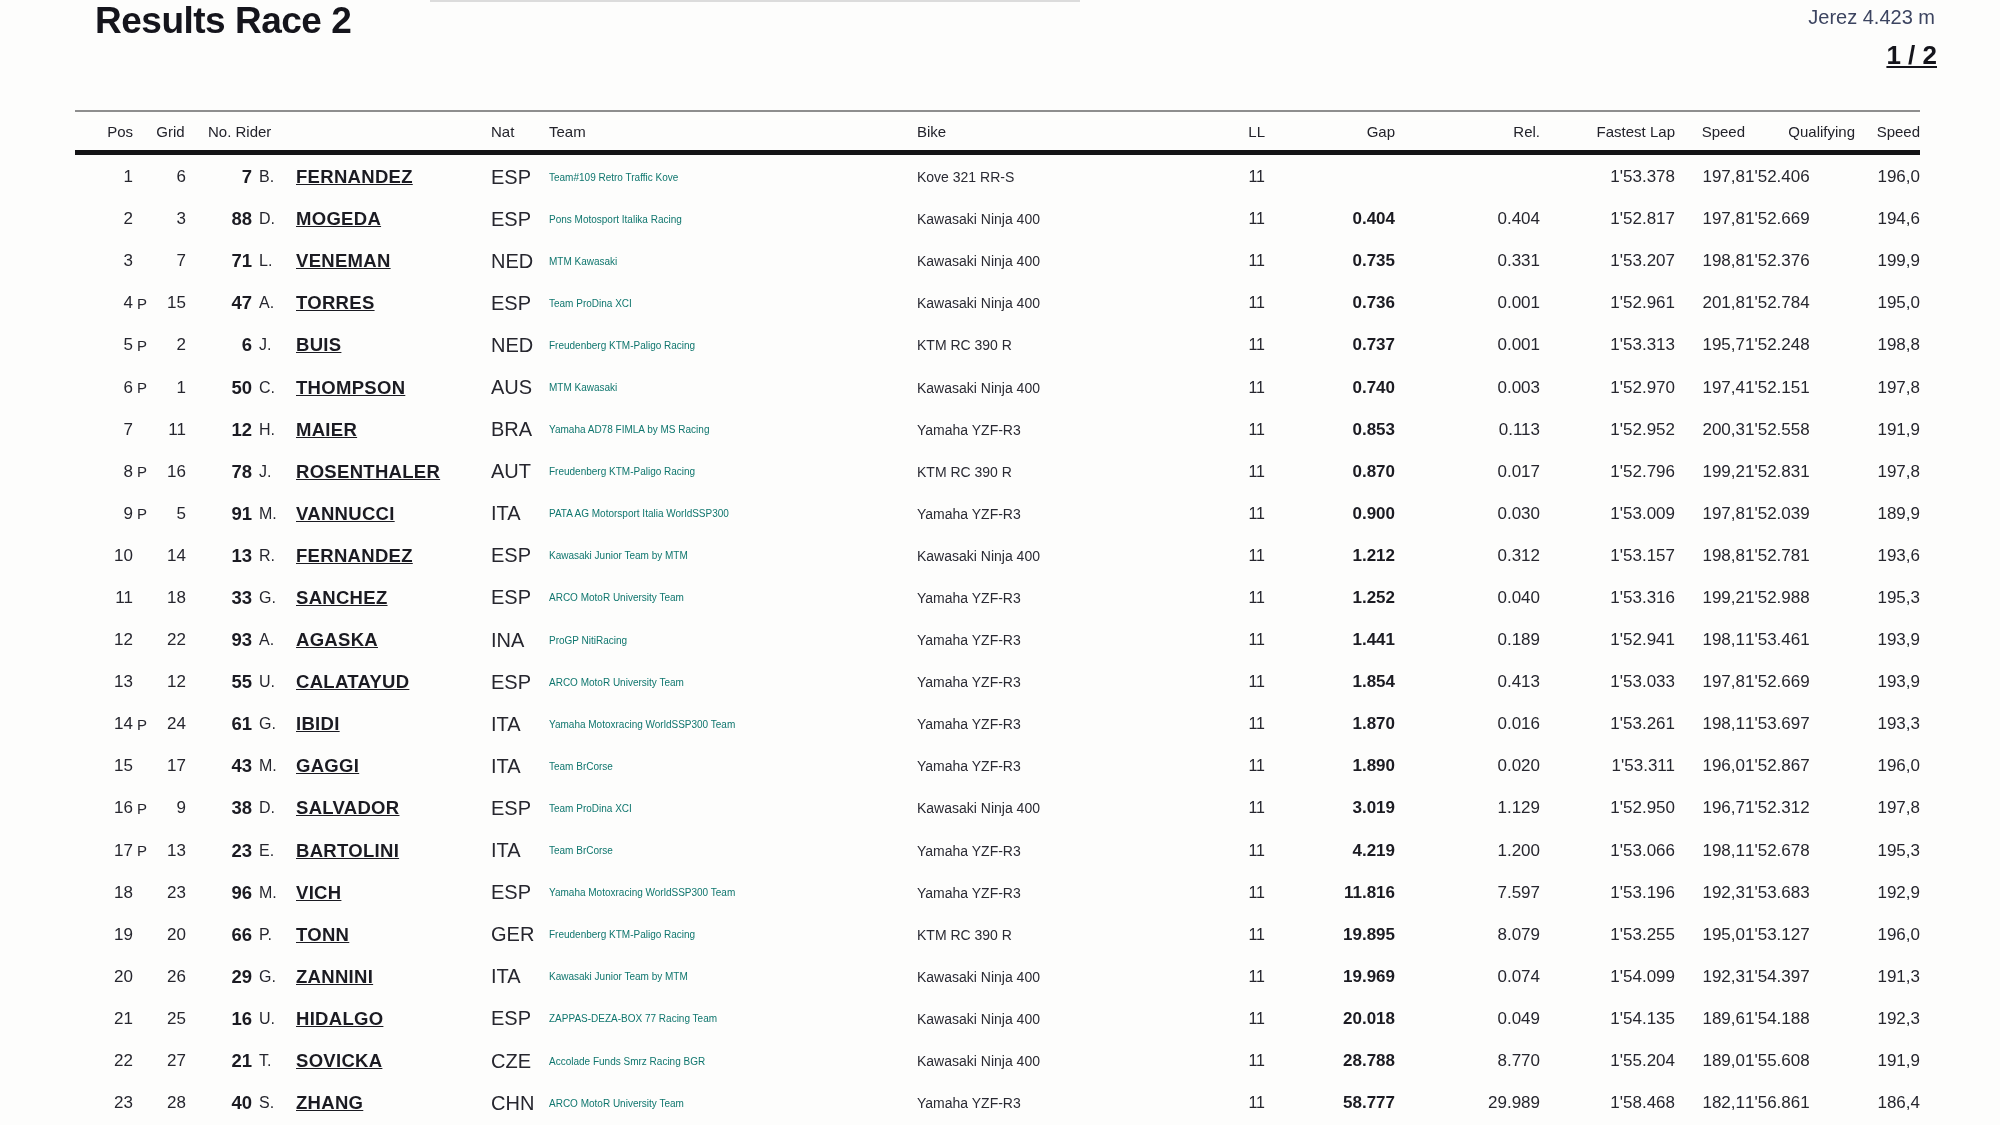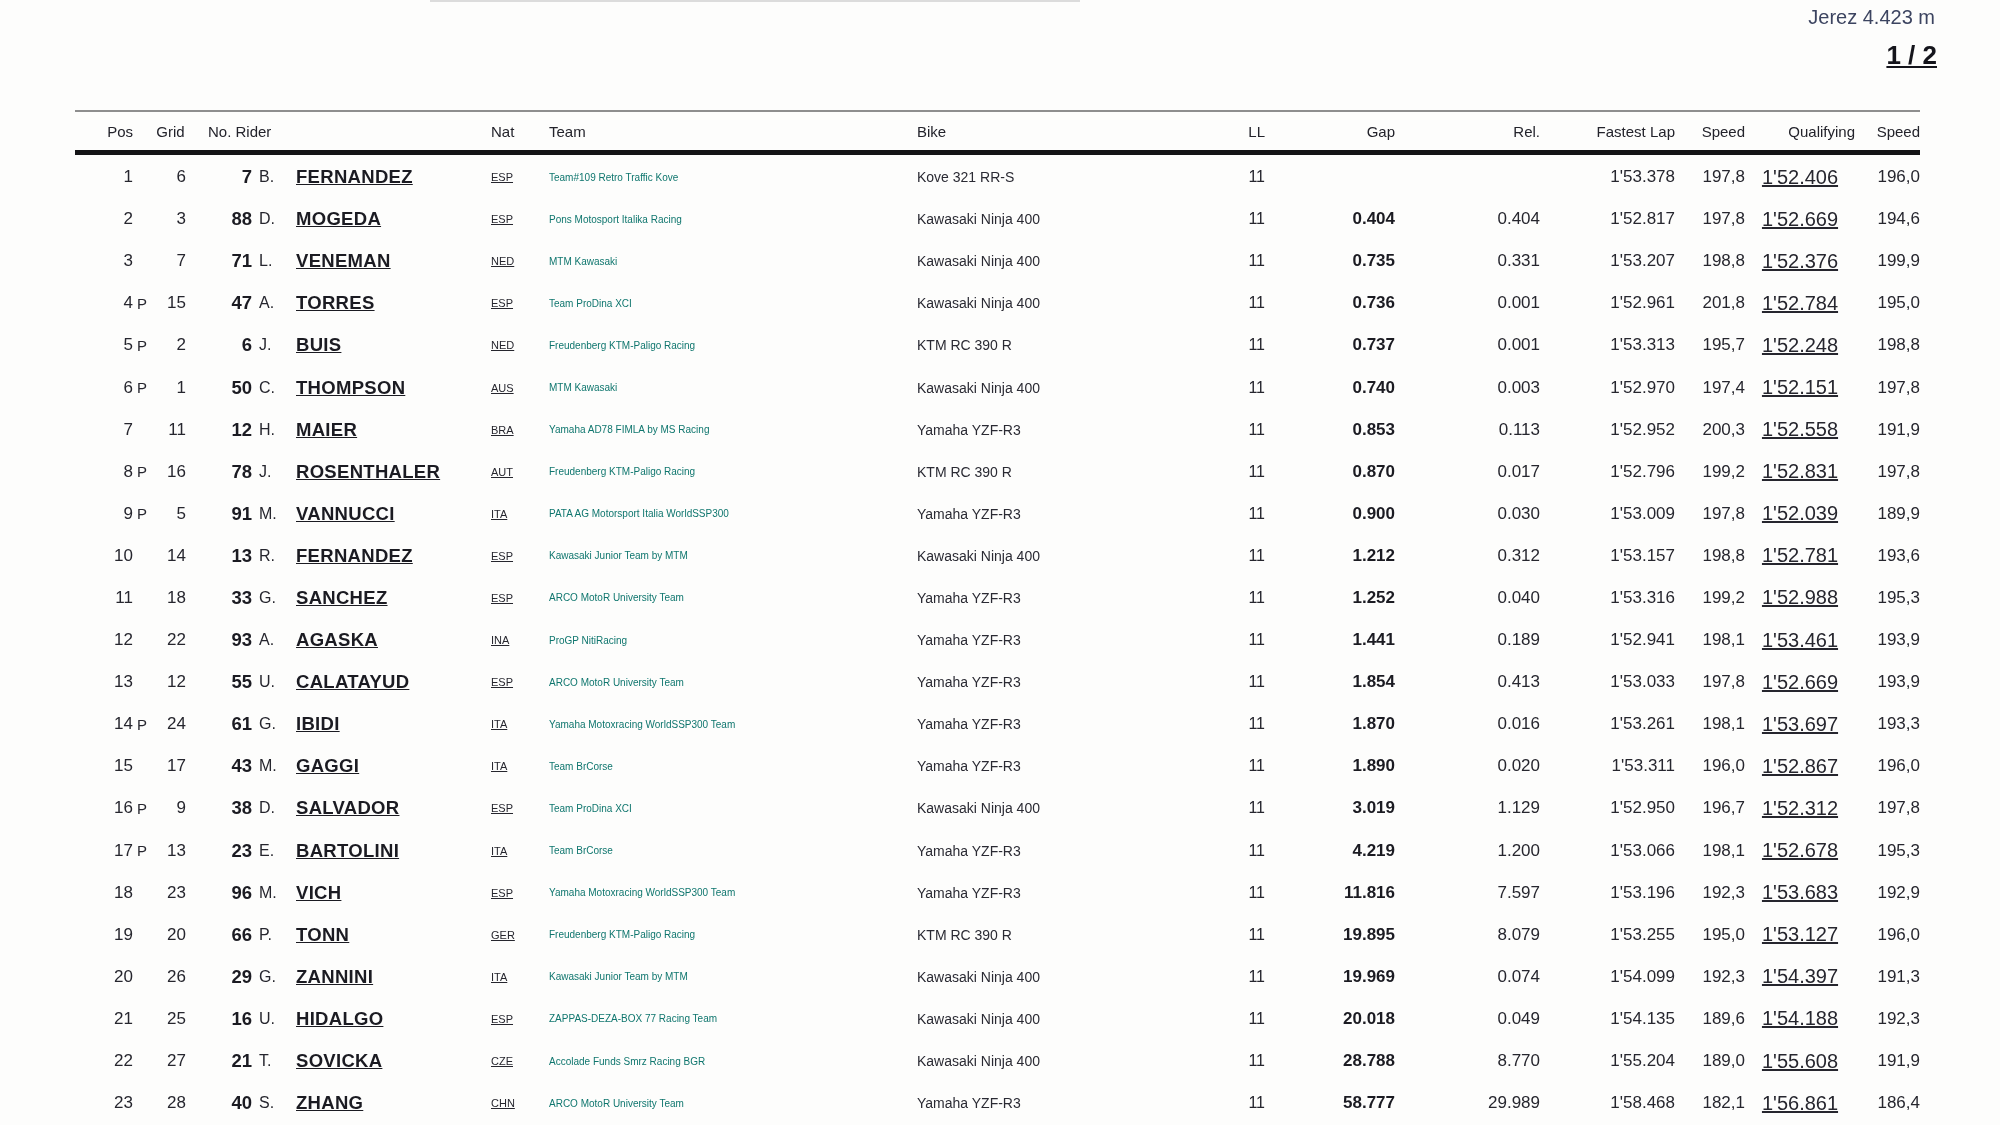--- a/index.html
+++ b/index.html
@@ -52,40 +52,41 @@
   .tbody{
     position:absolute;left:75px;top:156px;width:1845px;
   }
   .tbody .grid-row{height:42.1px;}
   .c-pos{text-align:right;font-size:17px;}
   .c-flag{text-align:left;padding-left:4px;font-size:15px;}
   .c-grid{text-align:right;padding-right:14px;font-size:17px;}
   .c-no{text-align:right;font-weight:bold;font-size:18.5px;color:#1b1b22;}
   .c-init{padding-left:7px;font-size:16px;}
   .c-rider{font-weight:bold;font-size:18.5px;letter-spacing:0.3px;color:#1b1b22;white-space:nowrap;text-decoration:underline;}
-  .c-nat{font-size:11px;text-decoration:underline;}
+  .c-nat{font-size:20px;}
   .c-team{font-size:10px;color:#0f766e;white-space:nowrap;}
   .c-bike{font-size:14px;color:#2a2a33;white-space:nowrap;}
   .c-ll{text-align:right;font-size:16px;}
   .c-gap{text-align:right;font-size:17px;font-weight:bold;color:#1b1b22;}
   .c-rel{text-align:right;font-size:17px;}
   .c-fastest{text-align:right;font-size:17px;}
   .c-speed{text-align:right;font-size:17px;}
-  .c-qual{text-align:center;font-size:20px;text-decoration:underline;}
+  .c-qual{text-align:left;font-size:17px;}
   .c-qspeed{text-align:right;font-size:17px;}
   .h-right{text-align:right;}
   .h-grid{text-align:center;padding-right:14px;}
   .h-norider{grid-column:4 / span 3;padding-left:8px;}
 </style>
 </head>
 <body>
 
 <div class="page">
   <div class="crop-artifact"></div>
 
+  <div class="title">Results Race 2</div>
   <div class="circuit">Jerez 4.423 m</div>
   <div class="page-num">1 / 2</div>
 
   <div class="thin-rule"></div>
 
   <div class="grid-row thead">
     <div class="h-right">Pos</div>
     <div></div>
     <div class="h-grid">Grid</div>
     <div class="h-norider">No. Rider</div>

